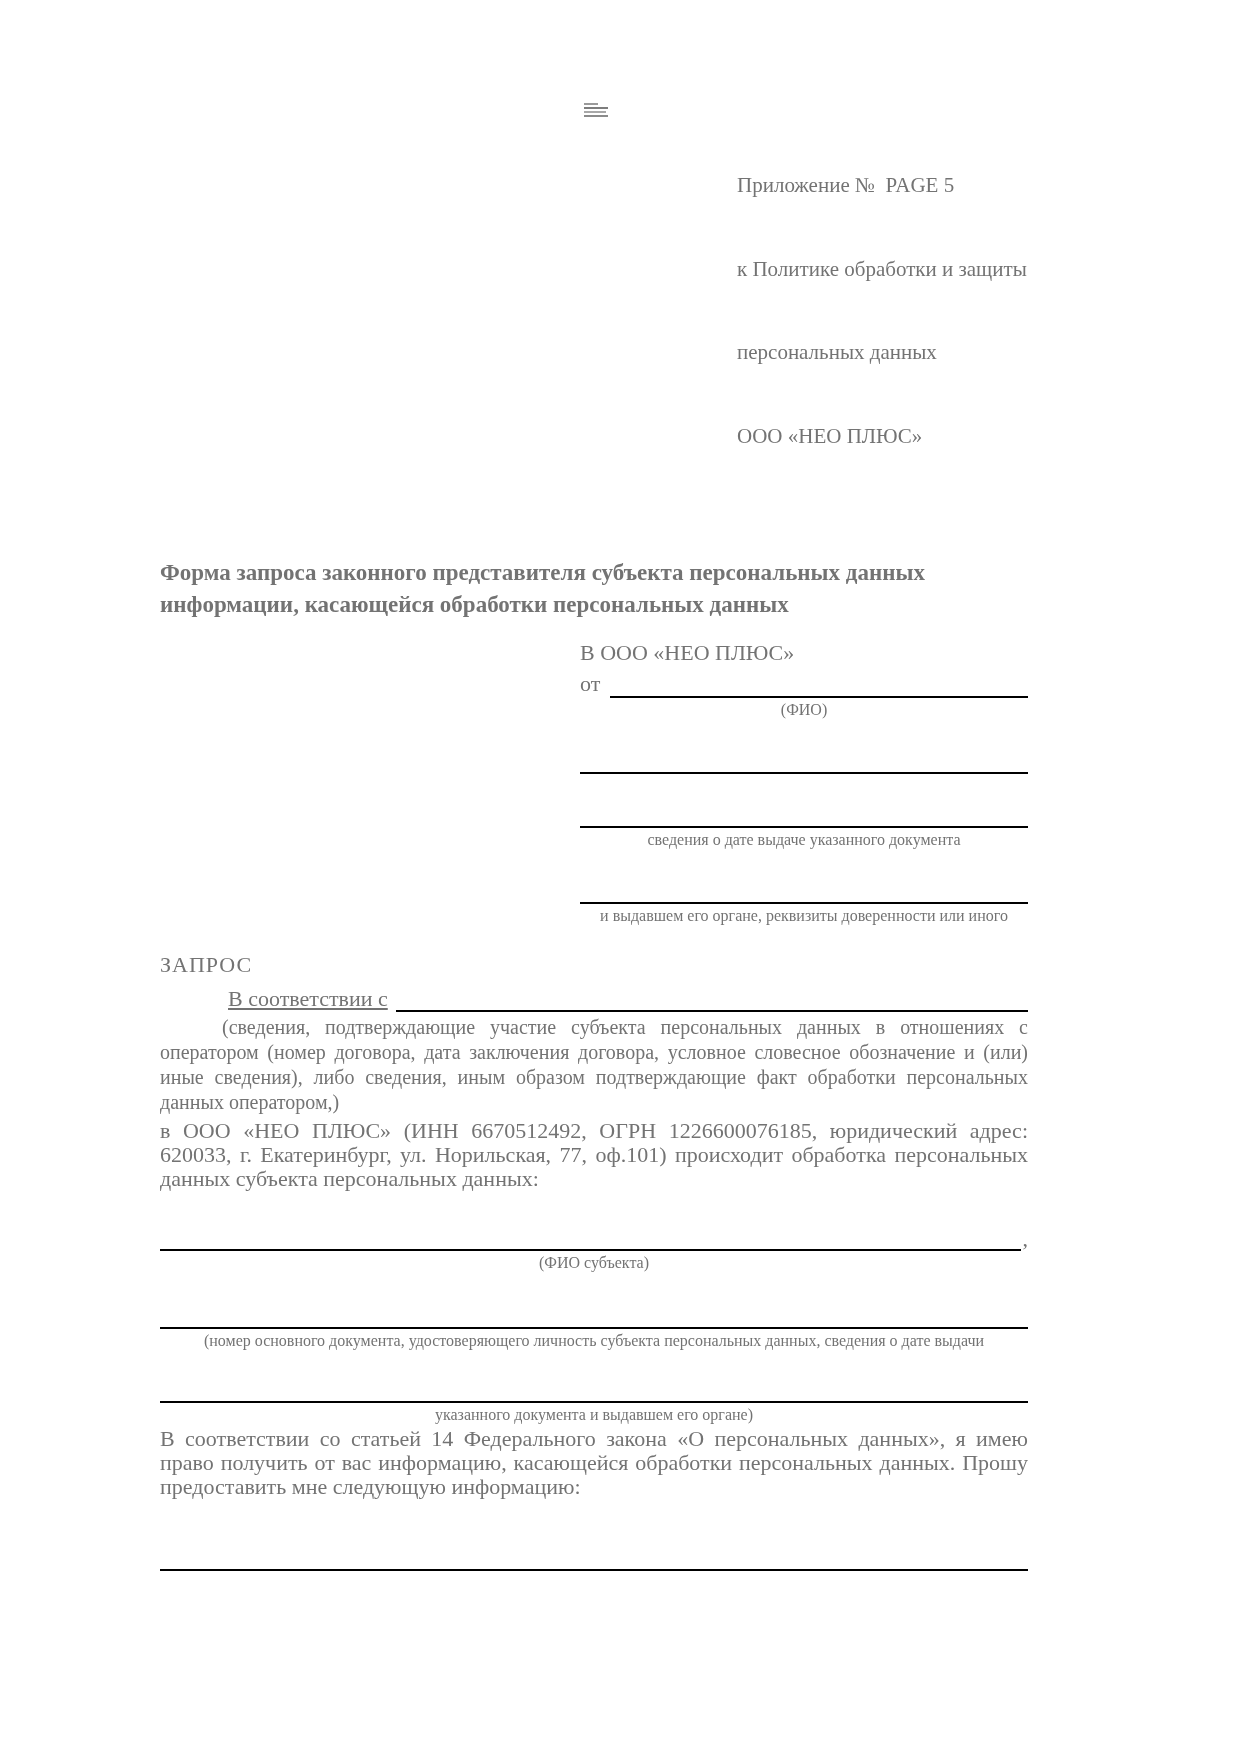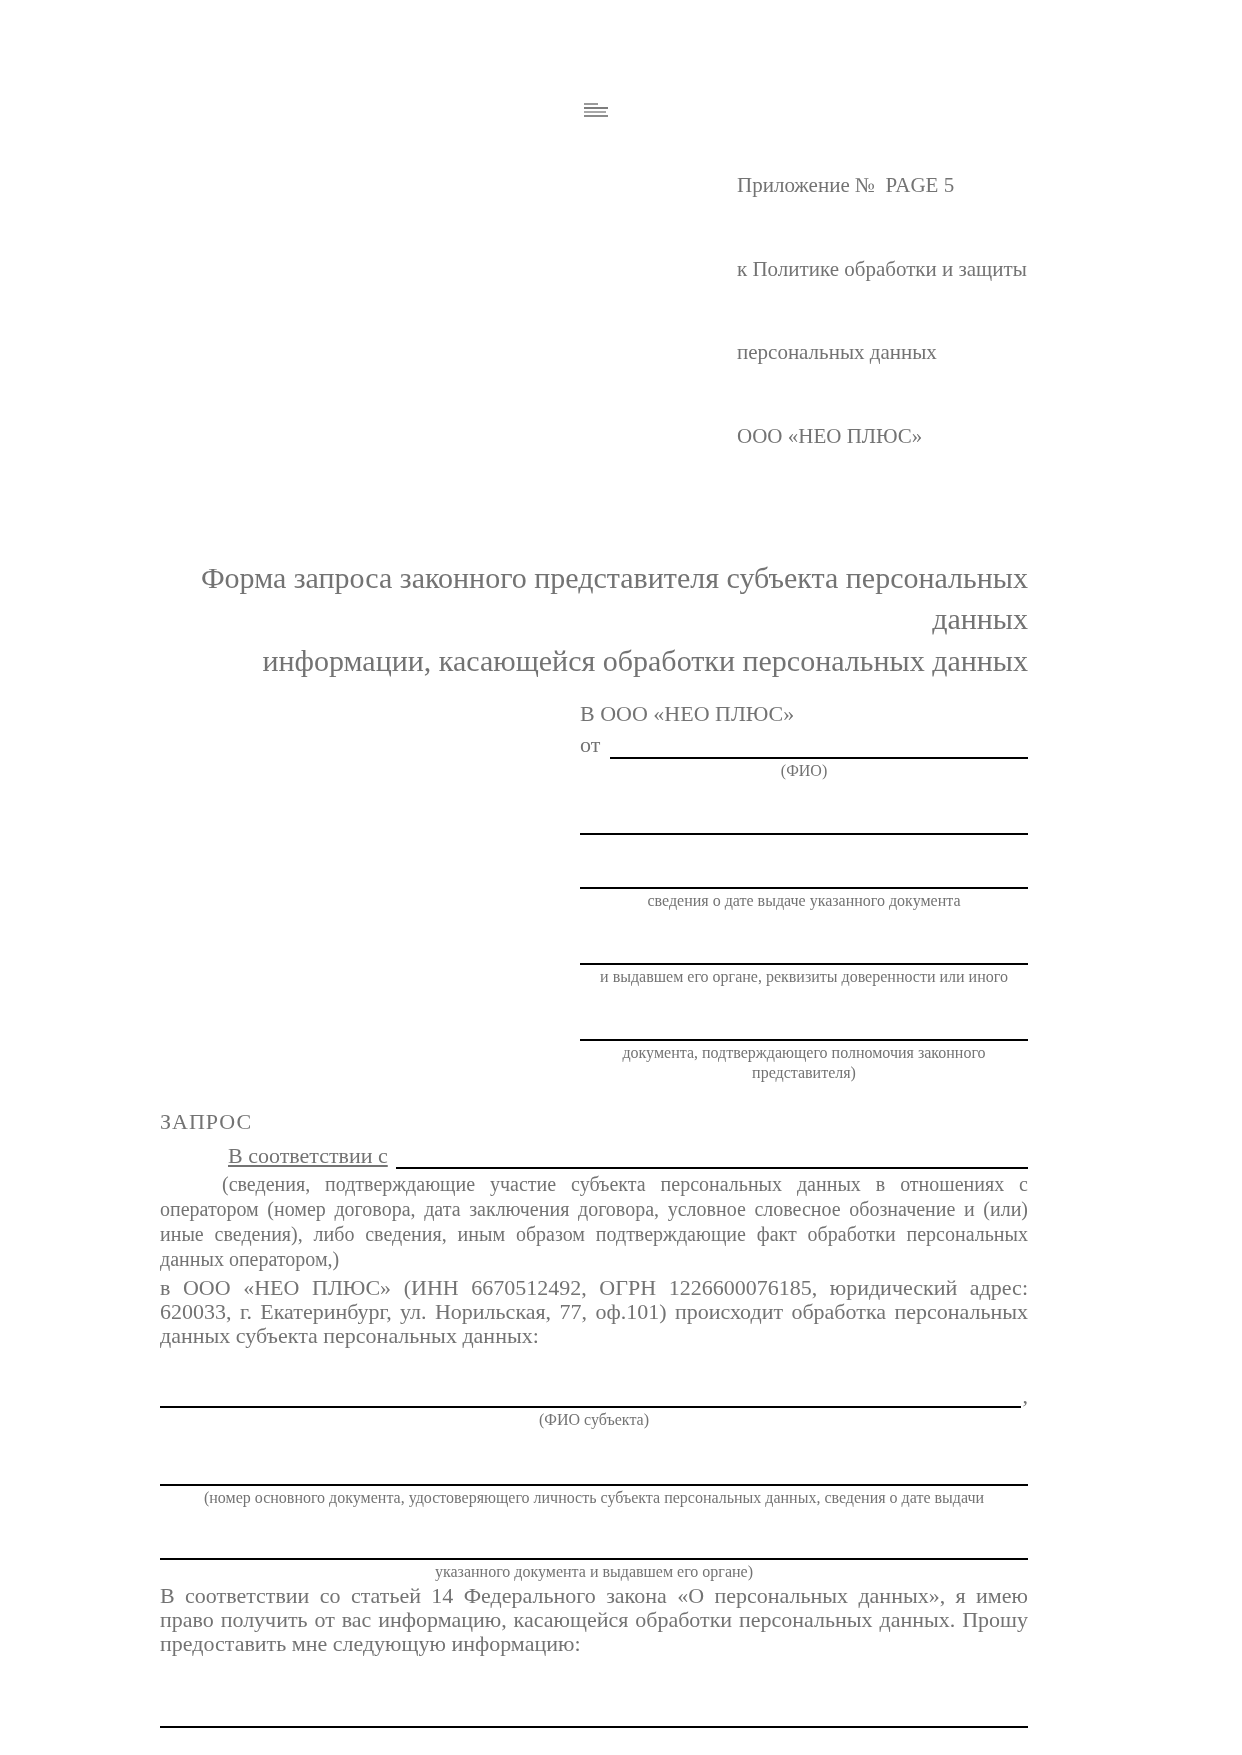--- a/index.html
+++ b/index.html
@@ -39,23 +39,23 @@
   .header-block {
     margin-left: 577px;
     margin-top: 0px;
     line-height: 1.33;
     font-size: 21px;
     white-space: pre-wrap;
   }
 
   .doc-title {
     margin: 50px 0 0 0;
-    font-size: 30px;
-    font-weight: normal;
-    text-align: right;
+    font-size: 23px;
+    font-weight: bold;
+    text-align: left;
     line-height: 1.38;
   }
 
   .addressee {
     margin-left: 420px;
     width: 448px;
     margin-top: 18px;
   }
   .addr-to { line-height: 30px; }
   .from-row {
@@ -160,24 +160,20 @@
       <div class="addr-group">
         <div class="rule block"></div>
         <div class="cap">сведения о дате выдаче указанного документа</div>
       </div>
 
       <div class="addr-group">
         <div class="rule block"></div>
         <div class="cap">и выдавшем его органе, реквизиты доверенности или иного</div>
       </div>
 
-      <div class="addr-group">
-        <div class="rule block"></div>
-        <div class="cap">документа, подтверждающего полномочия законного представителя)</div>
-      </div>
     </div>
 
     <div class="zapros">ЗАПРОС</div>
 
     <div class="accordance-row">
       <span class="lbl">В соответствии с</span>
       <span class="rule grow"></span>
     </div>
 
     <div class="fine-print">(сведения, подтверждающие участие субъекта персональных данных в отношениях с оператором (номер договора, дата заключения договора, условное словесное обозначение и (или) иные сведения), либо сведения, иным образом подтверждающие факт обработки персональных данных оператором,)</div>

